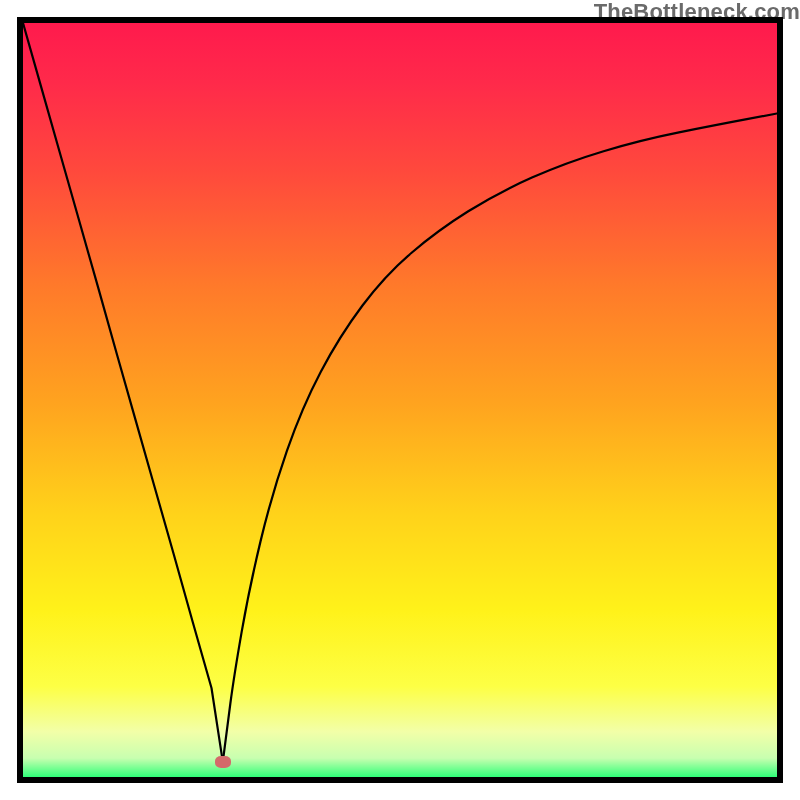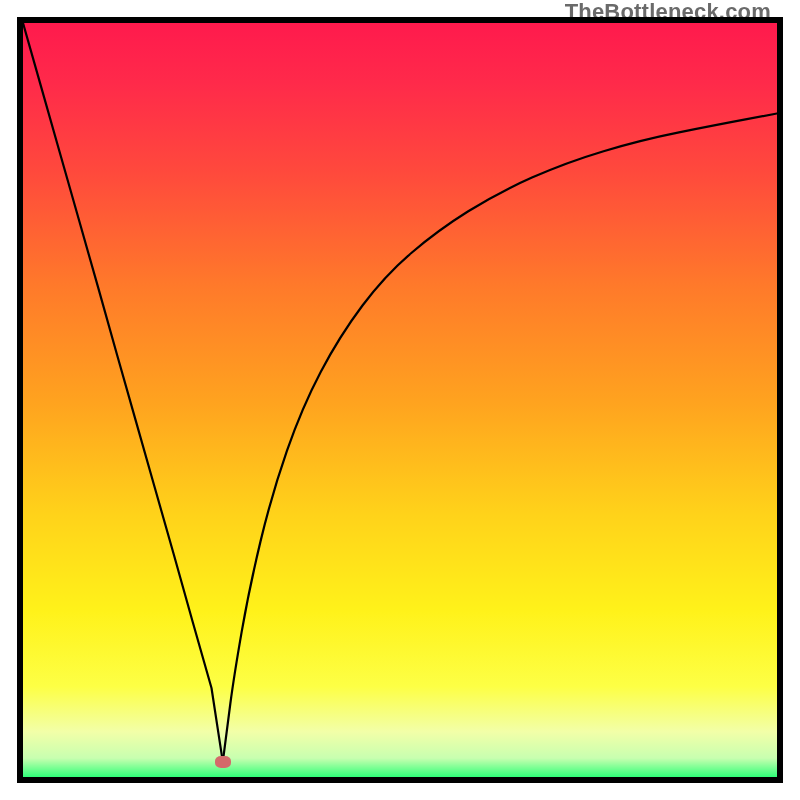--- a/index.html
+++ b/index.html
@@ -41,21 +41,21 @@
   .curve-svg {
     position: absolute;
     inset: 0;
     width: 754px;
     height: 754px;
     display: block;
   }
   .branding {
     position: absolute;
     top: -1px;
-    right: 29px;
+    right: 0;
     font-size: 22px;
     font-weight: 600;
     color: #6a6a6a;
     letter-spacing: 0.2px;
     user-select: none;
   }
   .marker {
     position: absolute;
     width: 16px;
     height: 12px;

